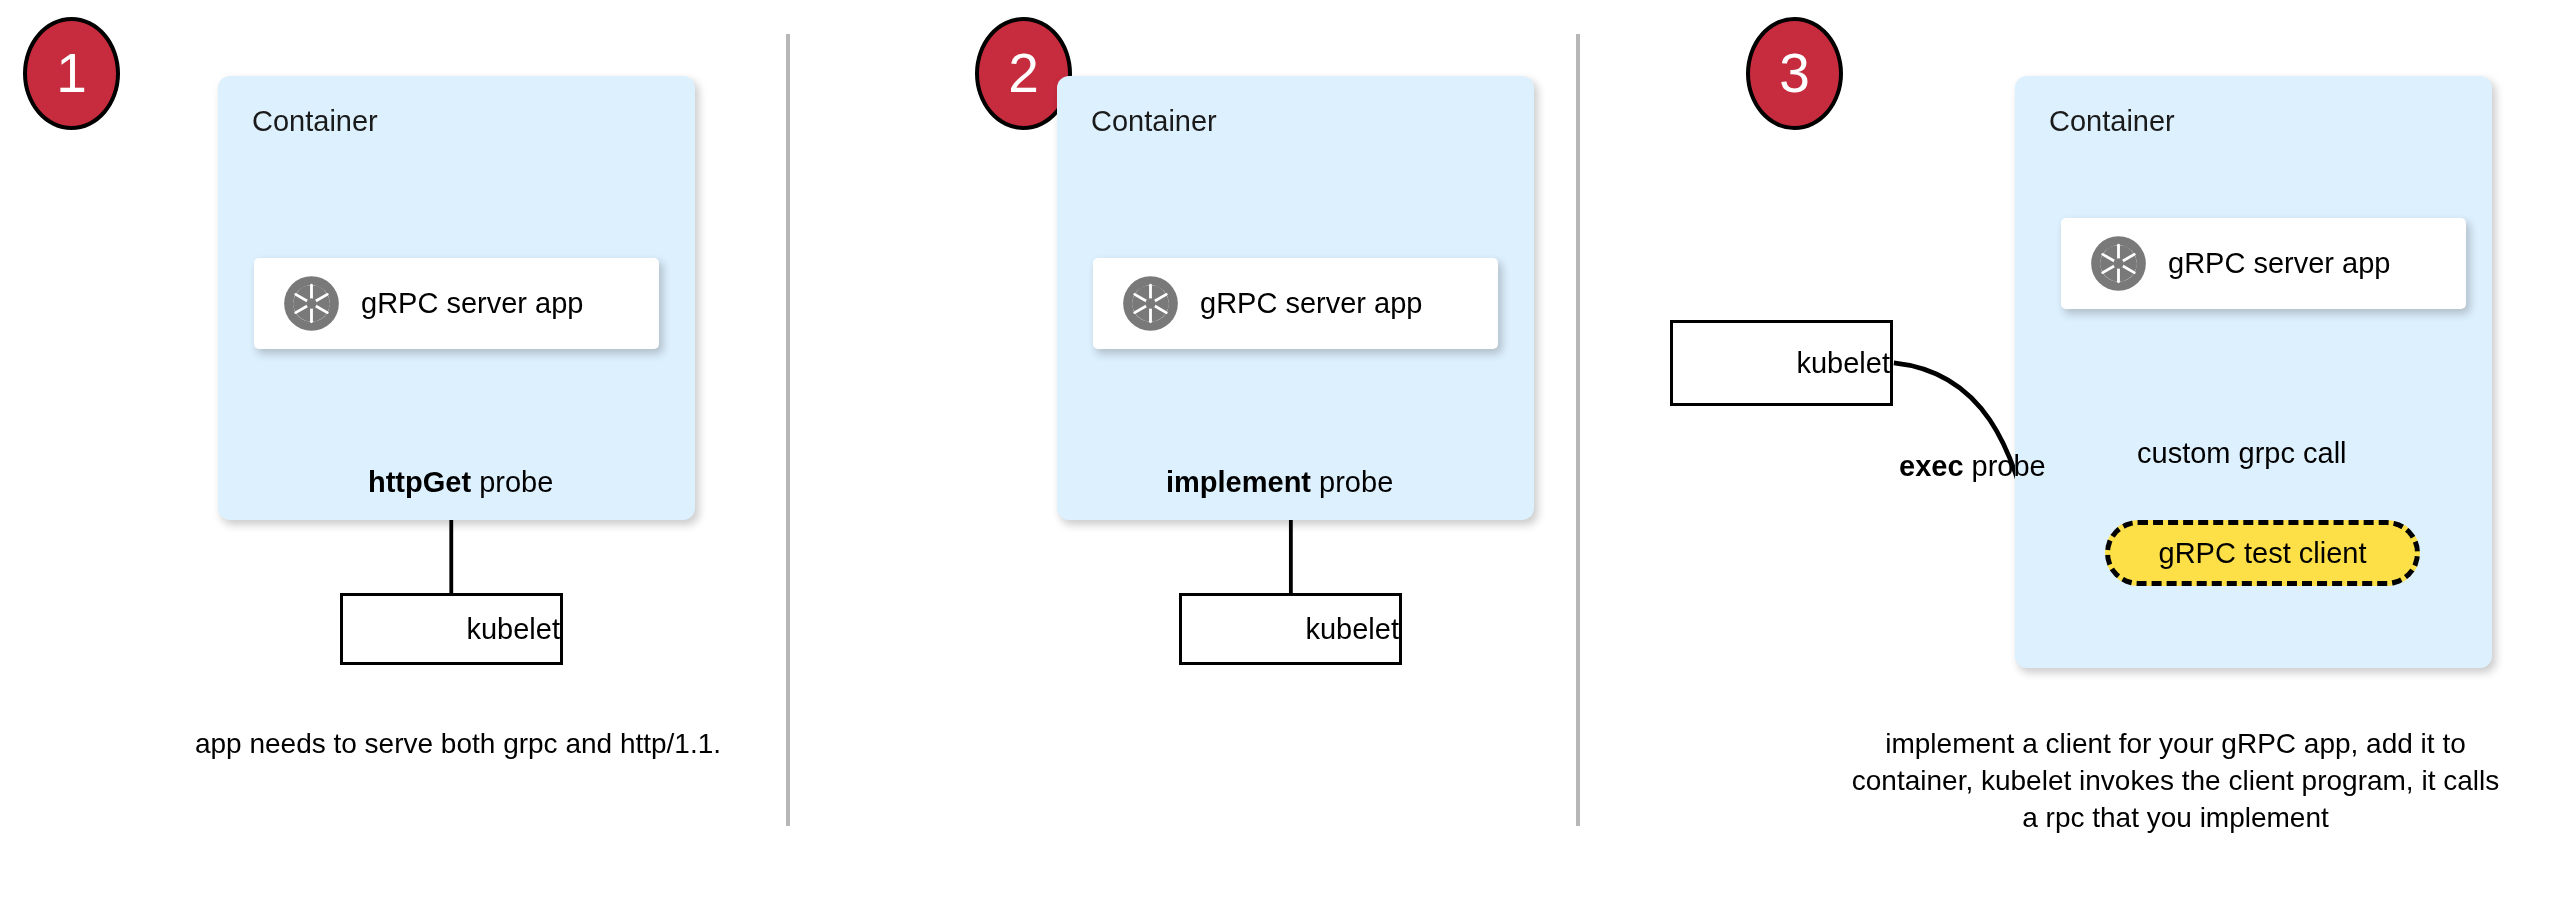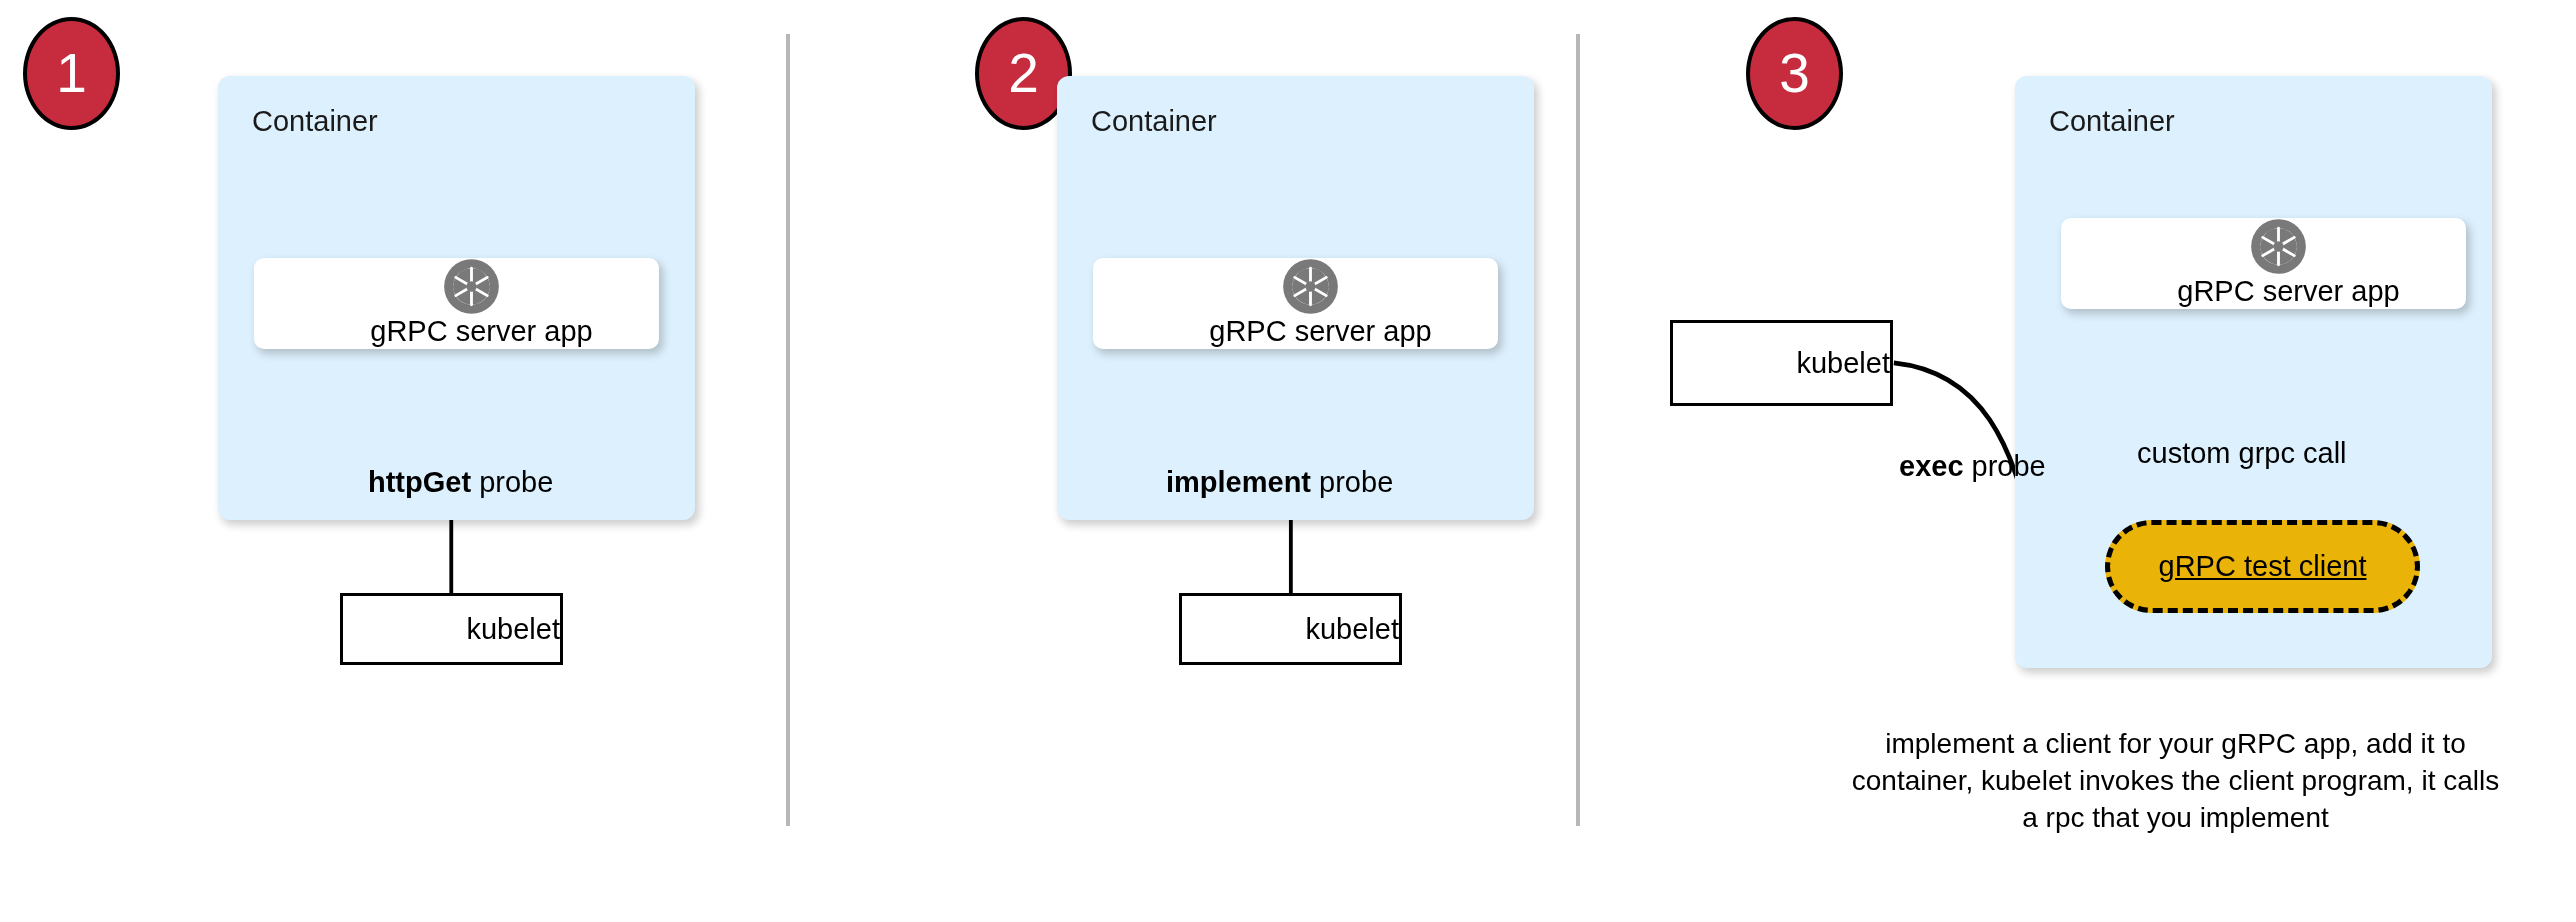--- a/index.html
+++ b/index.html
@@ -71,27 +71,26 @@
     white-space: nowrap;
   }
   .cbox-1 { left: 218px;  top: 76px;  width: 477px; height: 444px; }
   .cbox-2 { left: 1057px; top: 76px;  width: 477px; height: 444px; }
   .cbox-3 { left: 2015px; top: 76px;  width: 477px; height: 592px; }
 
   
   .app-card {
     position: absolute;
     background: #ffffff;
-    border-radius: 10px;
+    border-radius: 5px;
     box-shadow: 3.8px 4.8px 8.6px rgba(0,0,0,0.20);
     display: flex;
     align-items: center;
     box-sizing: border-box;
     padding-left: 29px;
-    flex-direction: column;
   }
   .app-card-label {
     font-size: 29px;
     color: #000000;
     margin-left: 21px;
     white-space: nowrap;
   }
   .app-1 { left: 254px;  top: 258px; width: 405px; height: 91px; }
   .app-2 { left: 1093px; top: 258px; width: 405px; height: 91px; }
   .app-3 { left: 2061px; top: 218px; width: 405px; height: 91px; }
@@ -116,29 +115,28 @@
   .kube-1 { left: 340px;  top: 593px; width: 223px; height: 72px; }
   .kube-2 { left: 1179px; top: 593px; width: 223px; height: 72px; }
   .kube-3 { left: 1670px; top: 320px; width: 223px; height: 86px; }
 
   
   .test-client {
     position: absolute;
     left: 2105px;
     top: 520px;
     width: 315px;
-    height: 93px;
-    background: #eab308;
+    height: 66px;
+    background: #fde047;
     border: 5.7px dashed #000000;
     border-radius: 48px;
     box-sizing: border-box;
     display: flex;
     align-items: center;
     justify-content: center;
-    text-decoration: underline;
   }
   .test-client-label {
     font-size: 29px;
     color: #000000;
     white-space: nowrap;
   }
 
   
   .arrows {
     position: absolute;
@@ -246,20 +244,21 @@
   </div>
 
   <div class="probe-label probe-1">
     <b>httpGet</b><span> probe</span>
   </div>
 
   <div class="kubelet-box kube-1">
     <span class="kubelet-label">kubelet</span>
   </div>
 
+  <div class="caption cap-1">app needs to serve both grpc and http/1.1.</div>
 
   <div class="badge badge-2">
     <span class="badge-num">2</span>
   </div>
 
   <div class="container-box cbox-2">
     <span class="container-label">Container</span>
   </div>
 
   <div class="app-card app-2">

